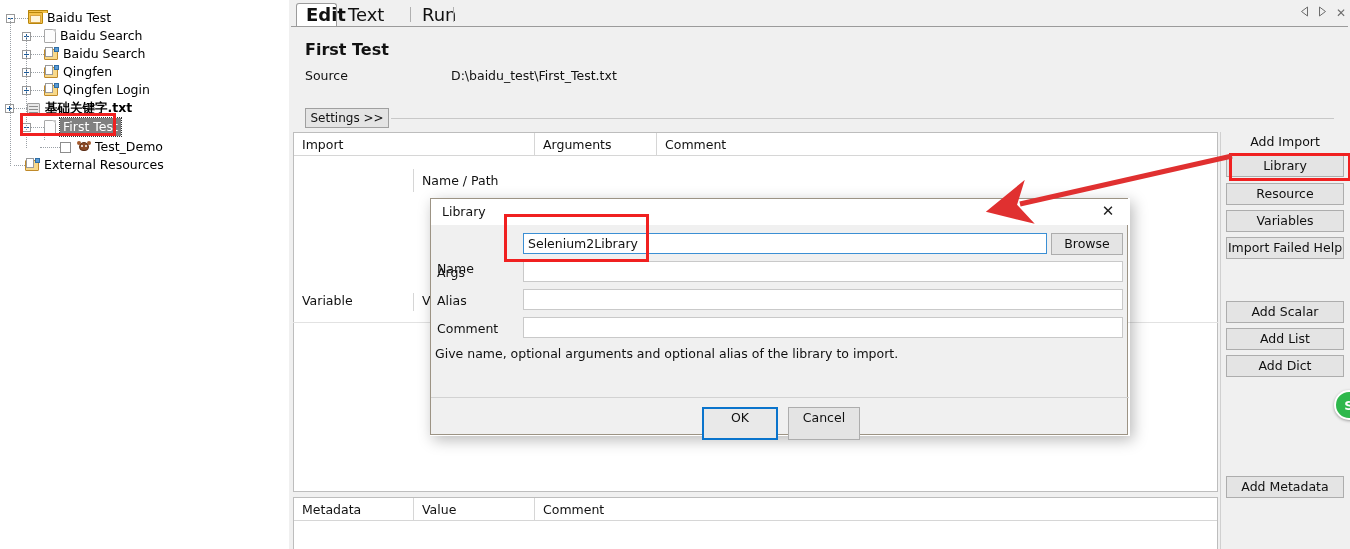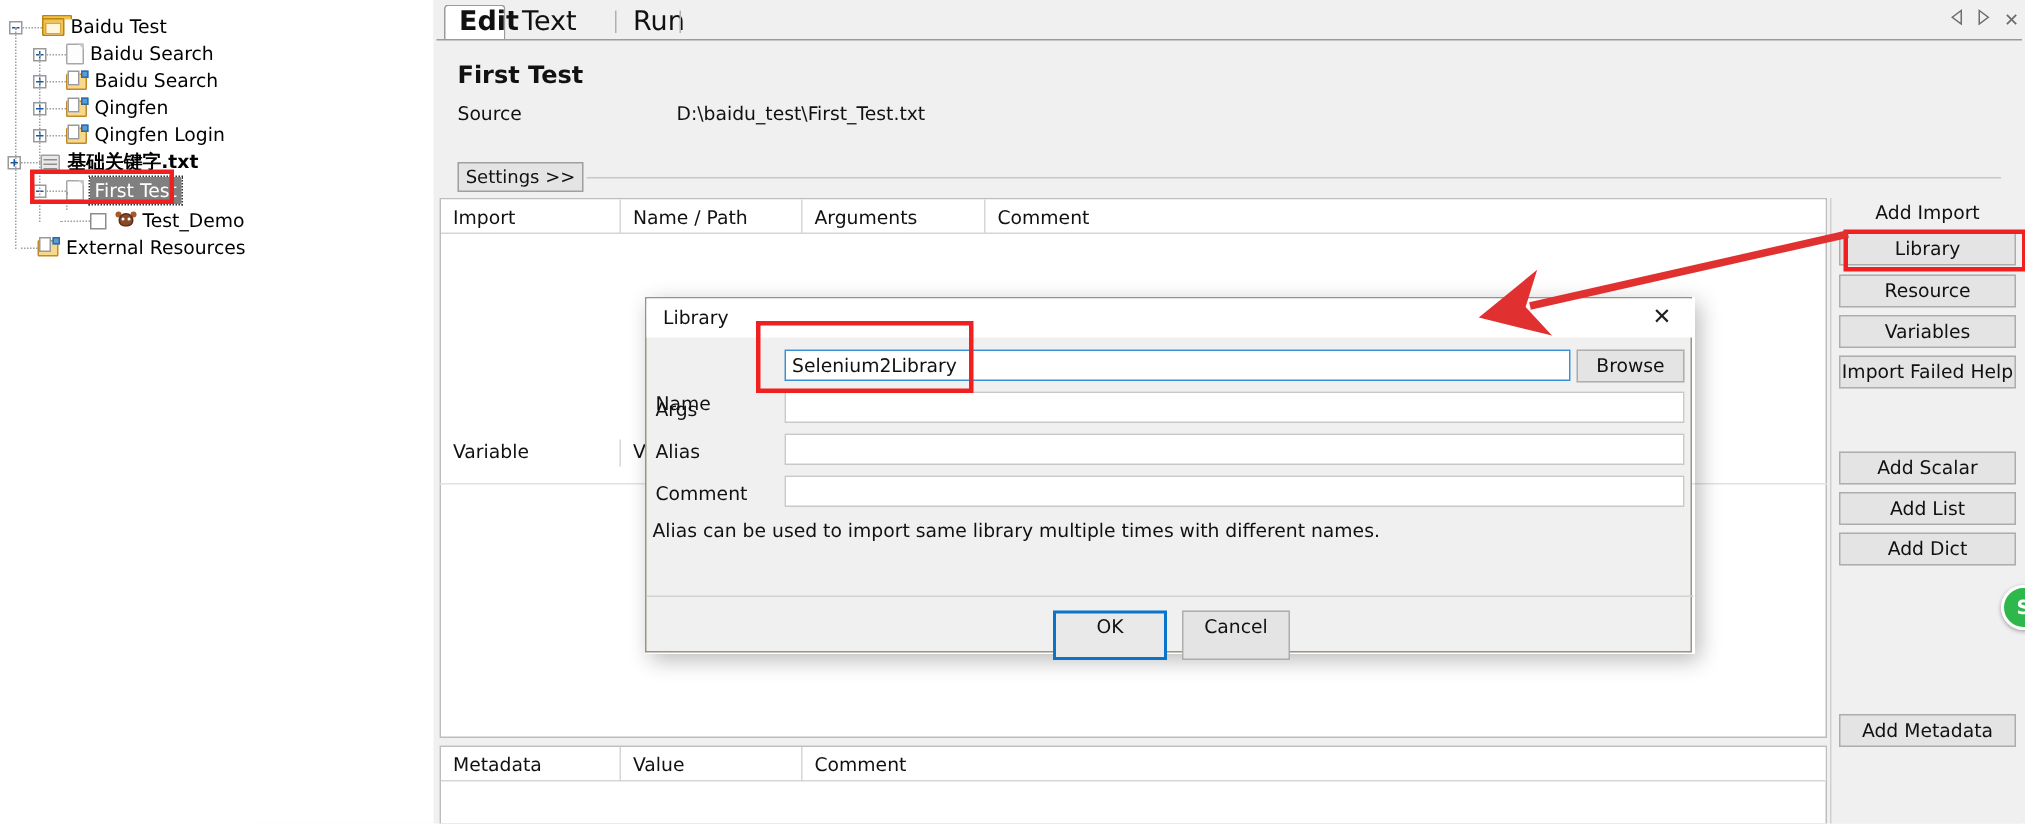--- a/index.html
+++ b/index.html
@@ -420,21 +420,21 @@
       <div id="page-title">First Test</div>
       <div id="source-label">Source</div>
       <div id="source-value">D:\baidu_test\First_Test.txt</div>
 
       <div id="settings-btn">Settings &gt;&gt;</div>
       <div id="settings-line"></div>
 
       <div class="grid" id="imports-grid">
         <div class="grid-head">
           <div class="gh first" style="left:0px;width:119px;">Import</div>
-          <div class="gh" style="left:119px;width:121px;">Name / Path</div>
+          <div class="gh" style="left:119px;width:121px;margin-top:36px;">Name / Path</div>
           <div class="gh" style="left:240px;width:122px;">Arguments</div>
           <div class="gh" style="left:362px;width:561px;">Comment</div>
         </div>
         <div class="rowlabel" style="left:0px;top:160px;">Variable</div>
         <div class="rowlabel" style="left:119px;top:160px;border-left:1px solid #d6d6d6;height:18px;">V</div>
       </div>
       <div id="variable-sep"></div>
 
       <div class="grid" id="metadata-grid">
         <div class="grid-head">
@@ -479,21 +479,21 @@
     <div class="dlg-row-label" style="top:66px;">Args</div>
     <div class="dlg-input" style="left:92px;top:62px;width:600px;"></div>
 
     <div class="dlg-row-label" style="top:94px;">Alias</div>
     <div class="dlg-input" style="left:92px;top:90px;width:600px;"></div>
 
     <div class="dlg-row-label" style="top:122px;">Comment</div>
     <div class="dlg-input" style="left:92px;top:118px;width:600px;"></div>
 
     <div id="dlg-help">
-      <div>Alias can be used to import same library multiple times with different names.</div>
+      <div>Give name, optional arguments and optional alias of the library to import.</div>
     </div>
 
     <div id="dlg-footer-sep"></div>
     <div class="dlg-btn primary" style="left:271px;width:76px;">OK</div>
     <div class="dlg-btn" style="left:357px;width:72px;">Cancel</div>
   </div>
 
   <div id="name-highlight"></div>
 
   <svg id="arrow-svg">

